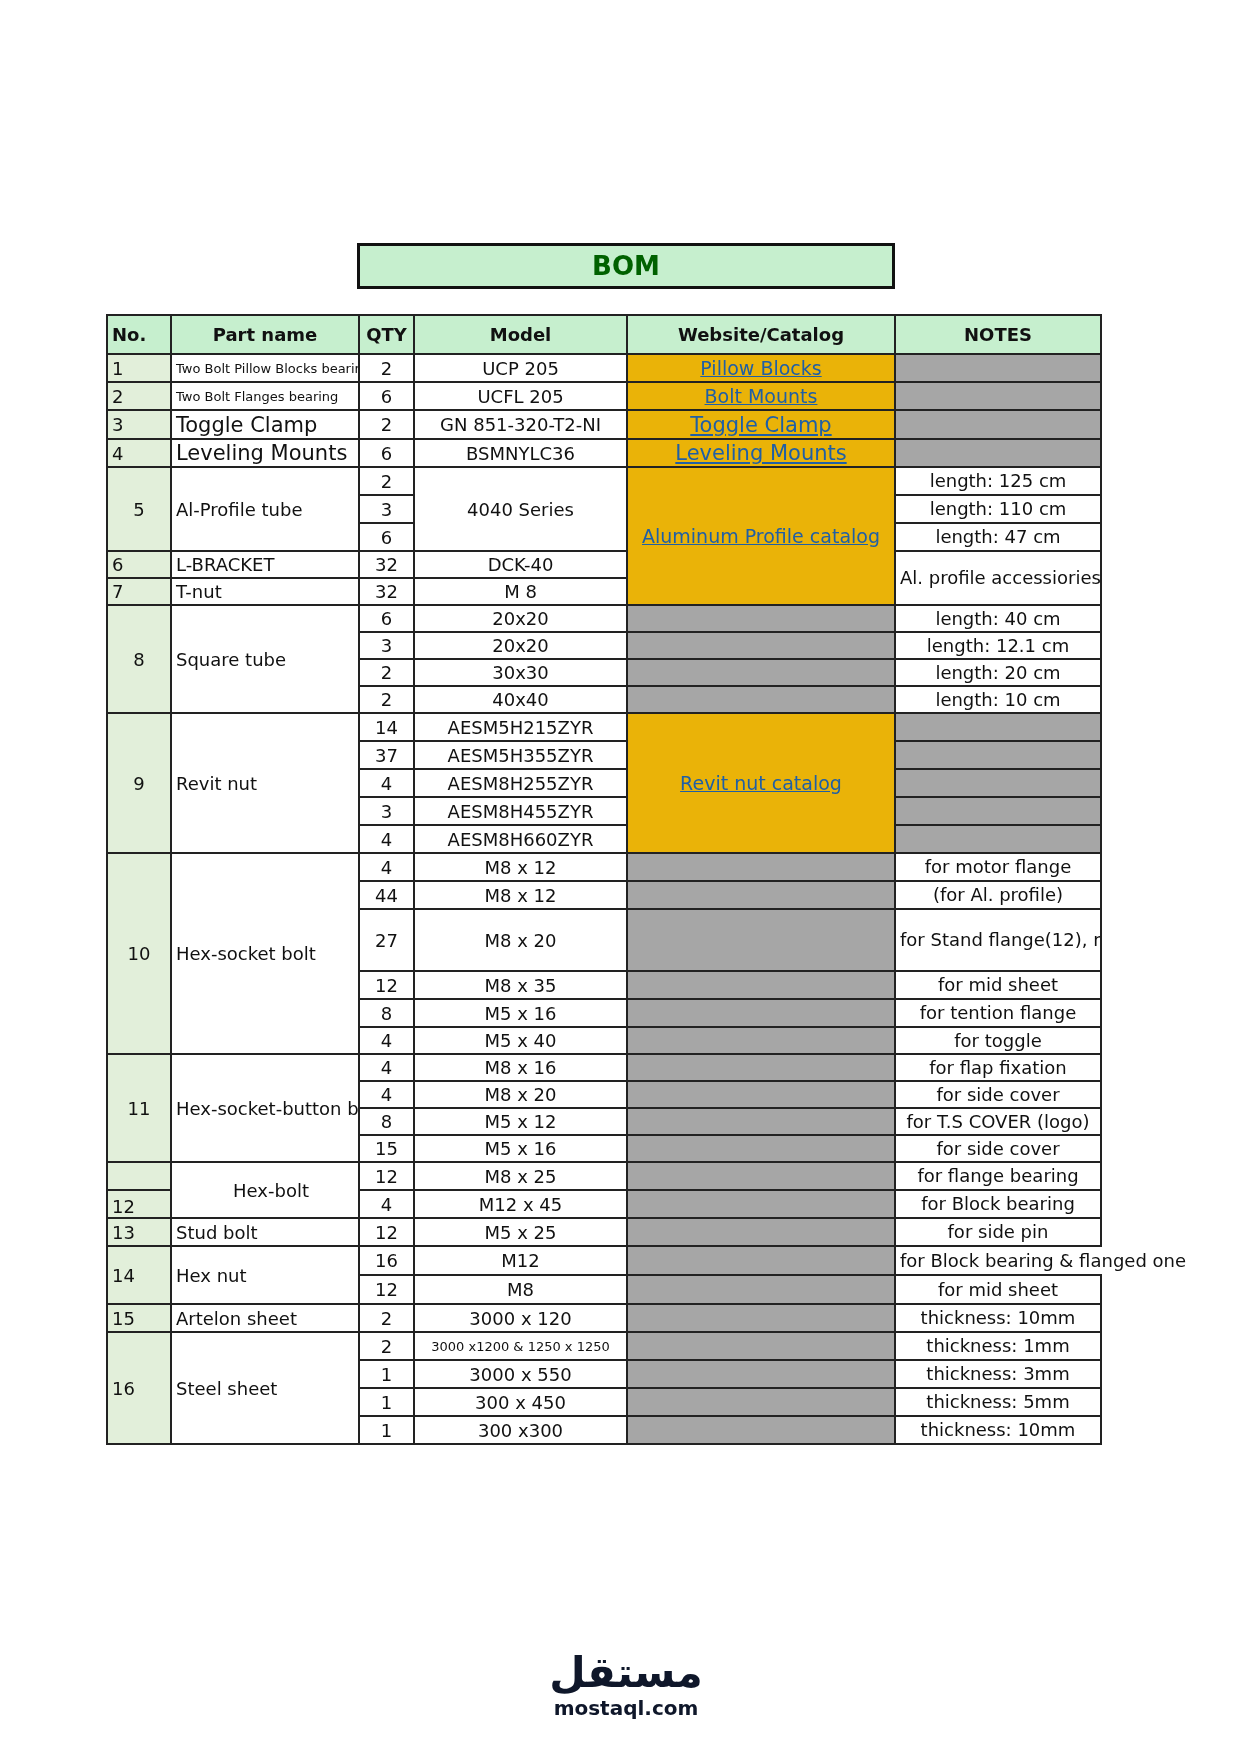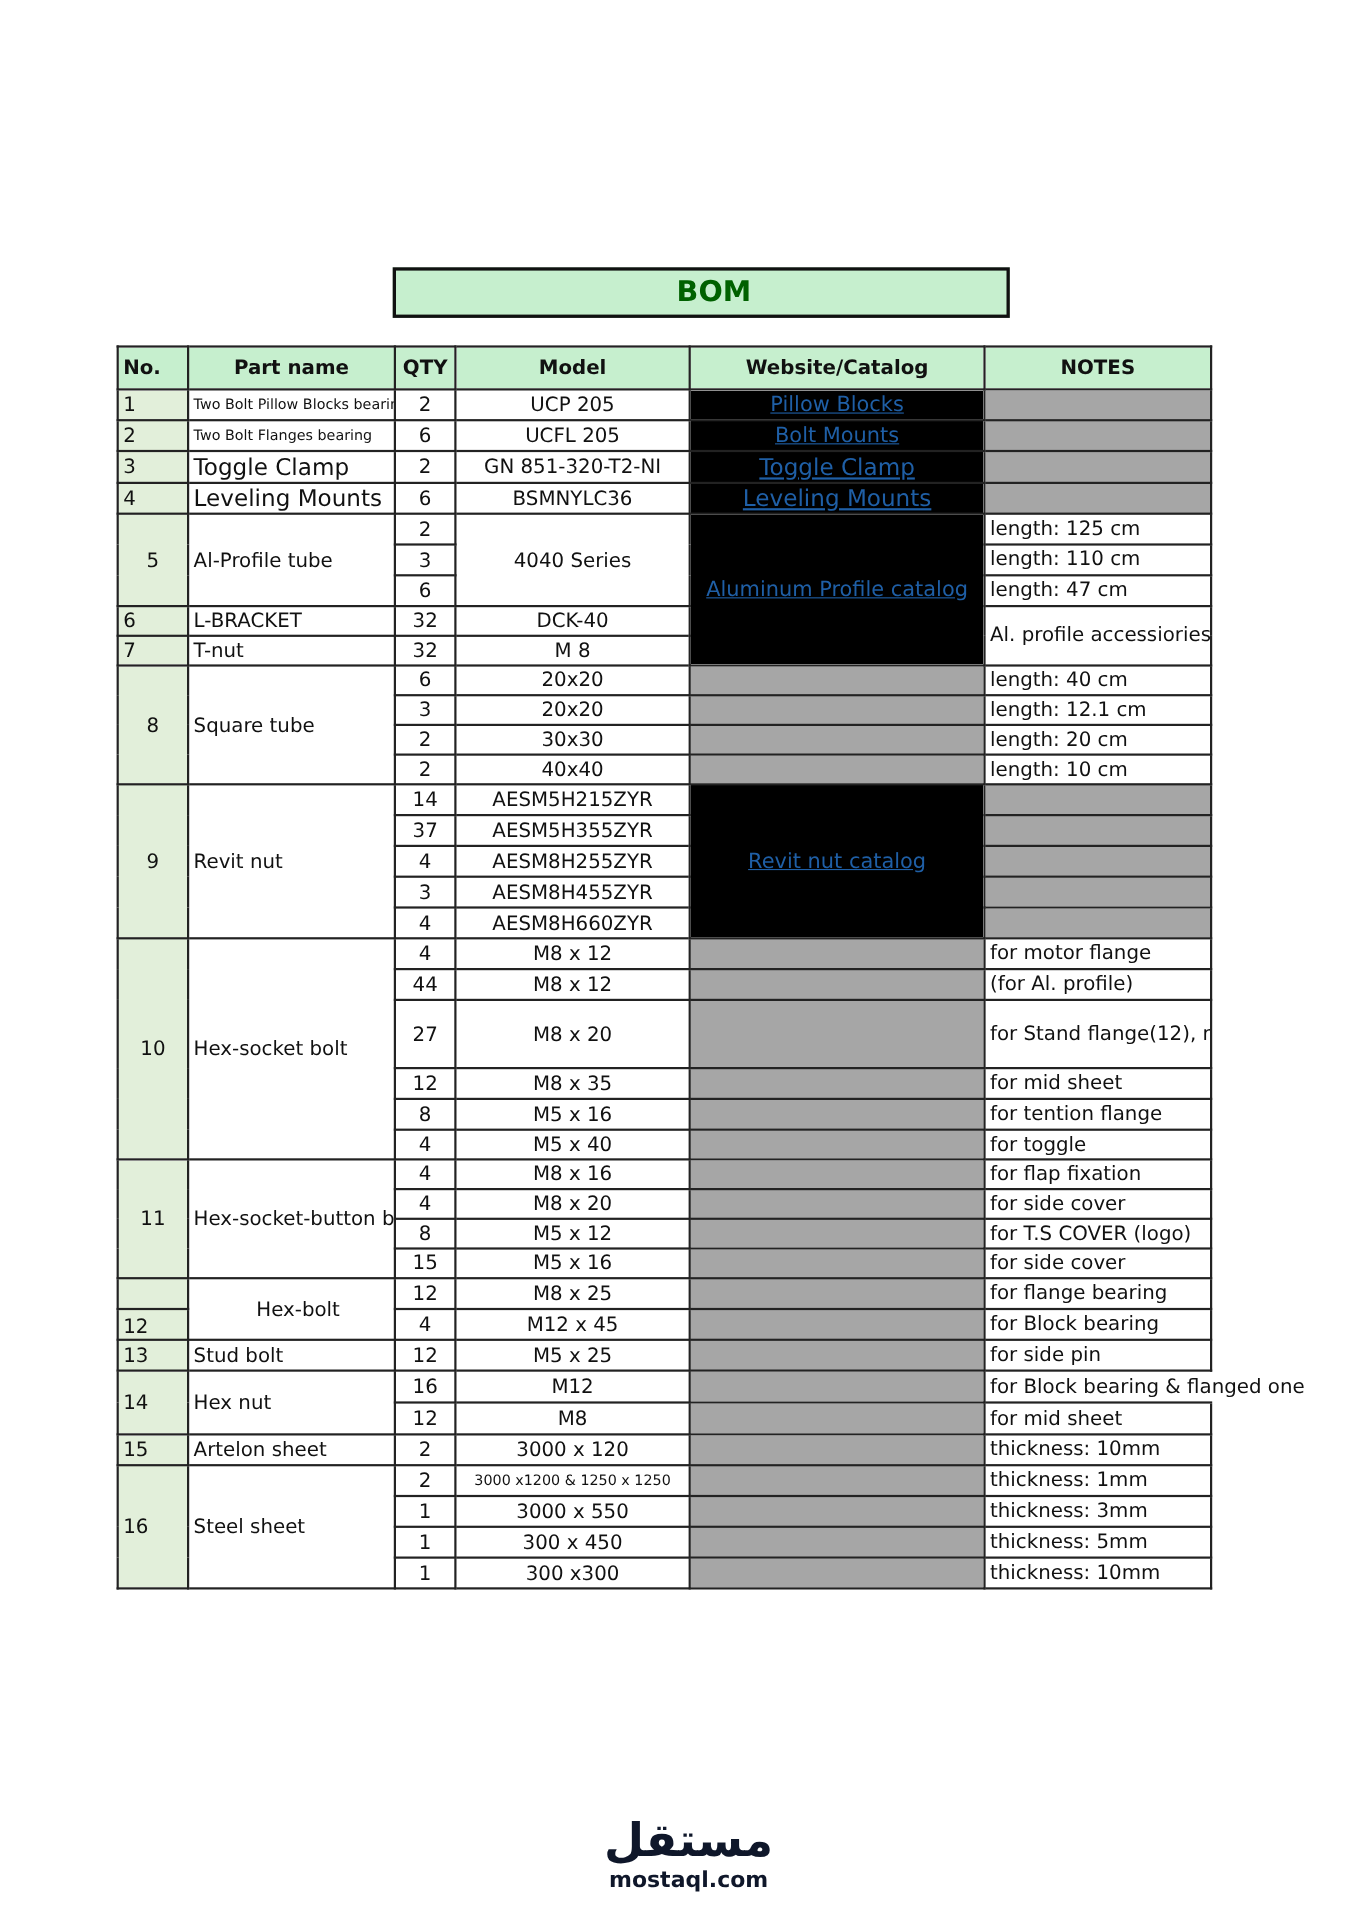--- a/index.html
+++ b/index.html
@@ -1,33 +1,33 @@
 <!DOCTYPE html>
 <html><head>
 <meta charset="utf-8">
 <style>
   html,body{margin:0;padding:0;background:#fff;}
   body{width:1241px;height:1754px;position:relative;overflow:hidden;font-family:"DejaVu Sans","Liberation Sans",sans-serif;}
-  .title-box{position:absolute;left:357px;top:243px;width:532px;height:40px;background:#c6efce;border:3px solid #111;display:flex;align-items:center;justify-content:center;color:#006100;font-weight:bold;font-size:26px;padding-left:23px;}
+  .title-box{position:absolute;left:357px;top:243px;width:532px;height:40px;background:#c6efce;border:3px solid #111;display:flex;align-items:center;justify-content:center;color:#006100;font-weight:bold;font-size:26px;}
   table.bom{position:absolute;left:106px;top:314px;border-collapse:collapse;table-layout:fixed;width:994px;}
   table.bom td, table.bom th{border:2px solid #222;padding:0 4px;overflow:hidden;white-space:nowrap;font-size:18px;color:#111;height:26px;}
   th{background:#c6efce;color:#006100;font-weight:bold;font-size:19px;text-align:center;height:37px !important;}
   th.no-h{font-size:26px;text-align:left;padding-left:4px;}
   td.no{background:#e2efda;text-align:left;font-size:19px;}
   td.no.center{text-align:center;}
   td.part{text-align:left;}
   td.part.small{font-size:13px;}
   td.part.center{text-align:center;padding-left:16px;}
   td.qty{text-align:center;}
   td.model{text-align:center;}
   td.model.small{font-size:13px;text-align:center;}
-  td.web{text-align:center;background:#000000;}
+  td.web{text-align:center;background:#eab308;}
   td.web a{color:#1f5fa6;text-decoration:underline;font-size:19px;}
   td.grey{background:#a6a6a6;}
-  td.note{font-size:13px;white-space:normal;line-height:20px;}
+  td.note{text-align:center;font-size:13px;white-space:normal;line-height:20px;}
   td.note.overflow{white-space:nowrap;overflow:visible;border-right:none;margin-top:16px;}
   tr.h30 td{height:26px;} tr.h29 td{height:25px;} tr.h31 td{height:27px;} tr.h64 td{height:60px;}
   .watermark{position:absolute;left:536px;top:1650px;width:180px;text-align:center;color:#0f172a;}
   .wm-ar{font-size:42px;font-weight:bold;line-height:46px;}
   .wm-en{font-size:20px;font-weight:bold;}
 </style>
 </head>
 <body>
 
 <div class="title-box">BOM</div>

